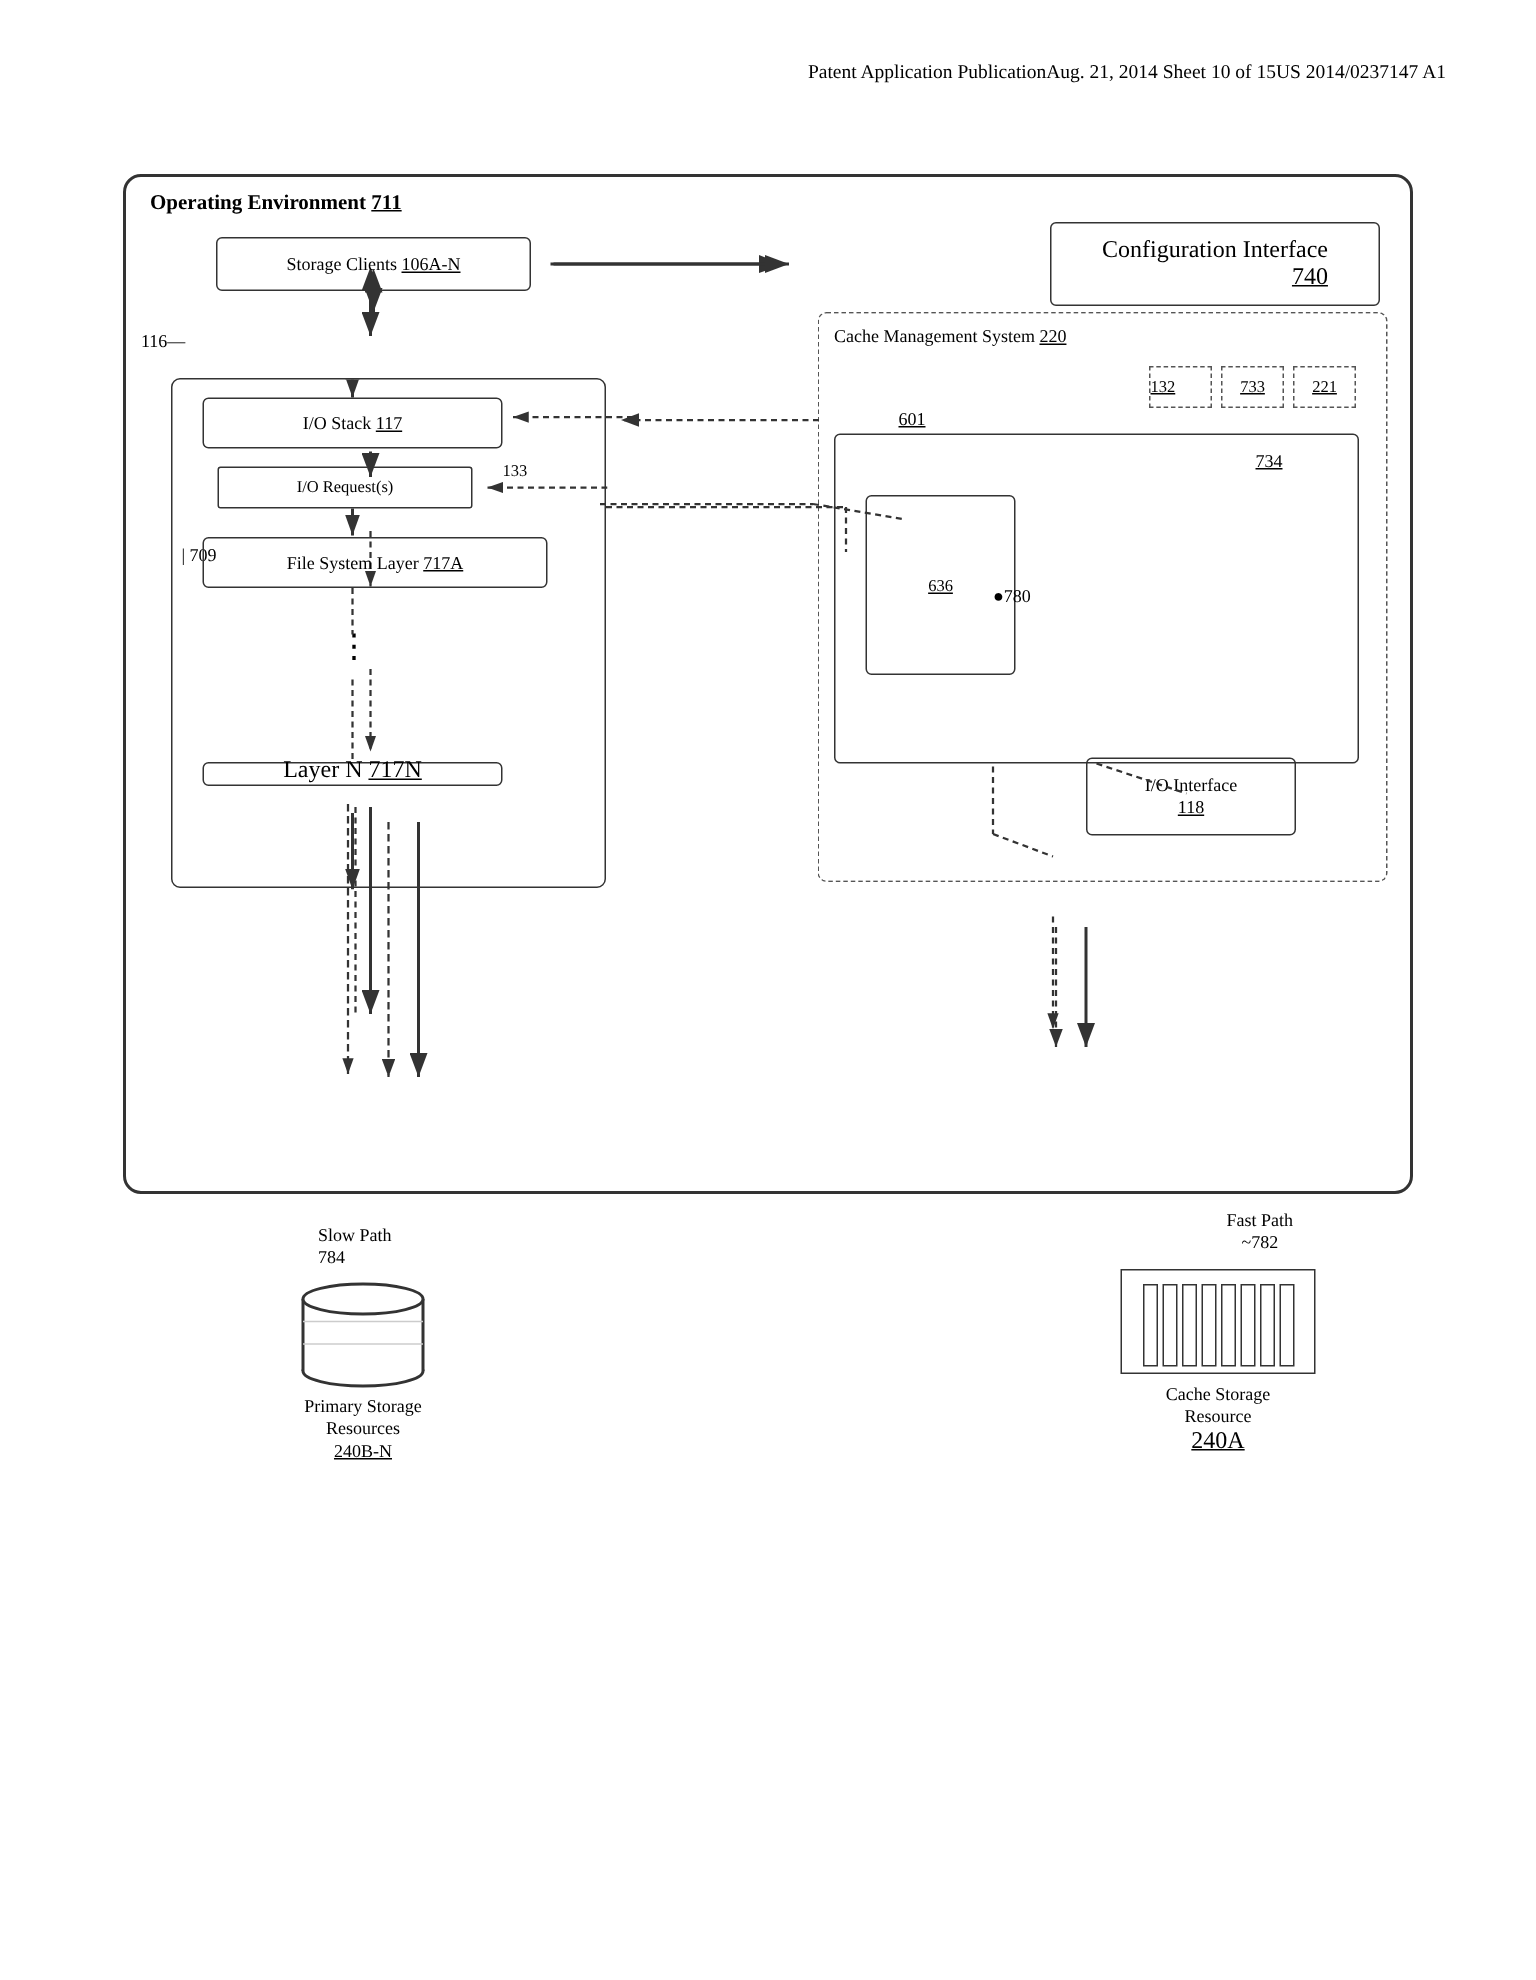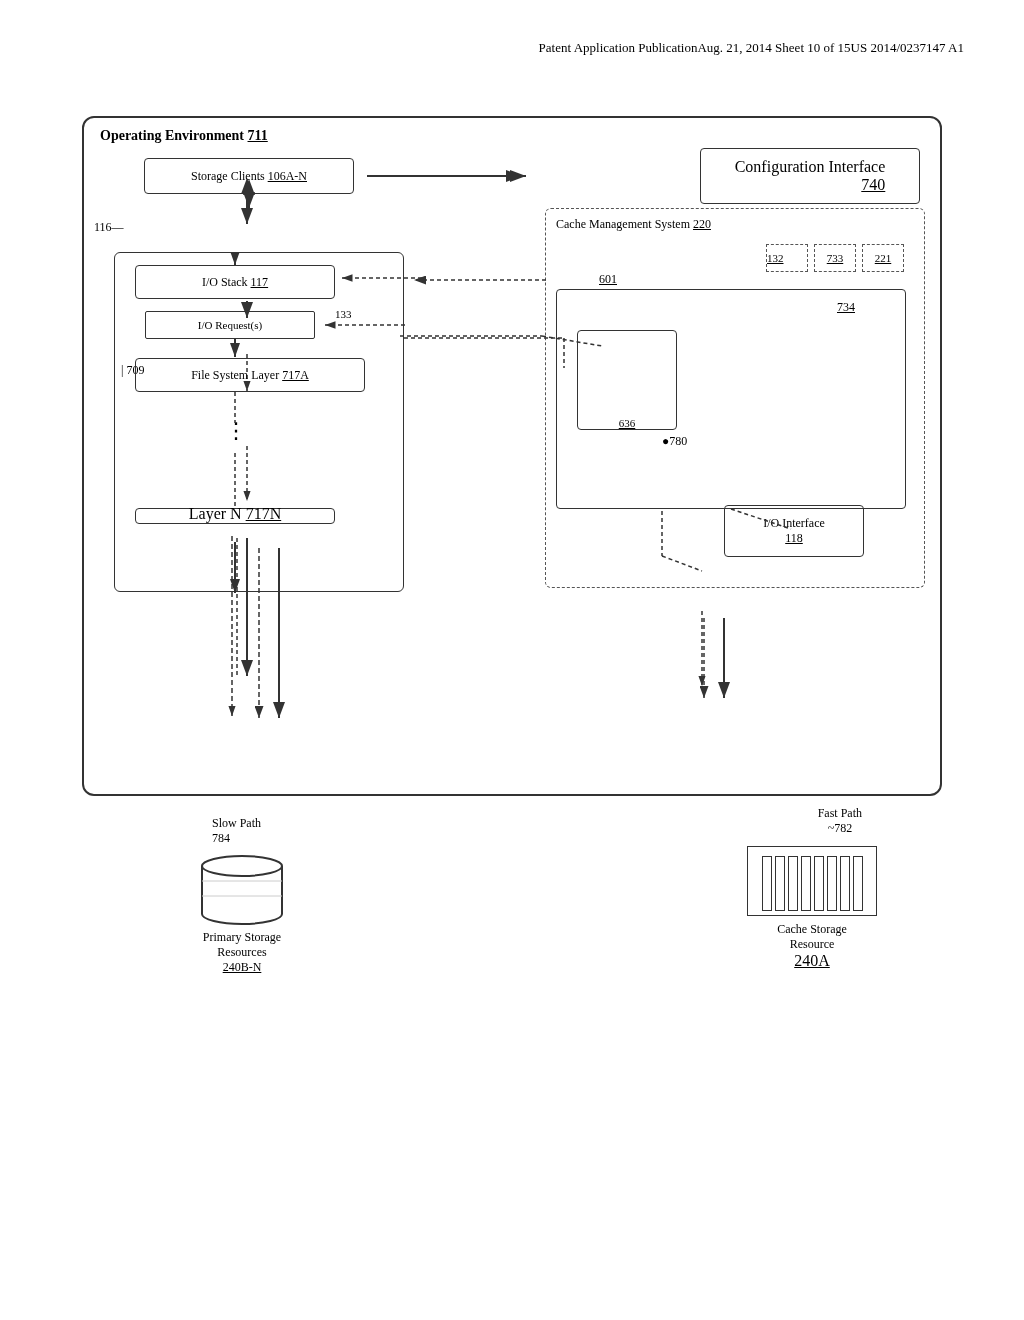--- a/index.html
+++ b/index.html
@@ -245,30 +245,30 @@
             <span class="underlined">221</span>
           </div>
         </div>
 
         <div style="position:absolute; top:80px; left:10px; width:350px; height:220px; border:1.5px solid #333; border-radius:4px;">
 
           <div style="position:absolute; top:-18px; left:42px; font-size:12px;">
             <span class="underlined">601</span>
           </div>
 
-          <div style="position:absolute; top:40px; left:20px; width:100px; height:100px; border:1.5px solid #333; border-radius:4px; display:flex; align-items:flex-end; justify-content:center; padding-top:2px; font-size:11px;">
+          <div style="position:absolute; top:40px; left:20px; width:100px; height:120px; border:1.5px solid #333; border-radius:4px; display:flex; align-items:center; justify-content:center; padding-top:2px; font-size:11px;">
             <span class="underlined">636</span>
           </div>
 
           <div style="position:absolute; top:10px; right:50px; font-size:12px;">
             <span class="underlined">734</span>
           </div>
 
 
-          <div style="position:absolute; top:100px; left:105px; font-size:12px;margin-top:44px;">
+          <div style="position:absolute; top:100px; left:105px; font-size:12px;">
             <span>●780</span>
           </div>
 
         </div>
 
         <div style="position:absolute; bottom:30px; right:60px; width:140px; height:52px; border:1.5px solid #333; border-radius:4px; display:flex; align-items:center; justify-content:center; font-size:12px; text-align:center;">
           <div>
             <div>I/O Interface</div>
             <div class="underlined">118</div>
           </div>

